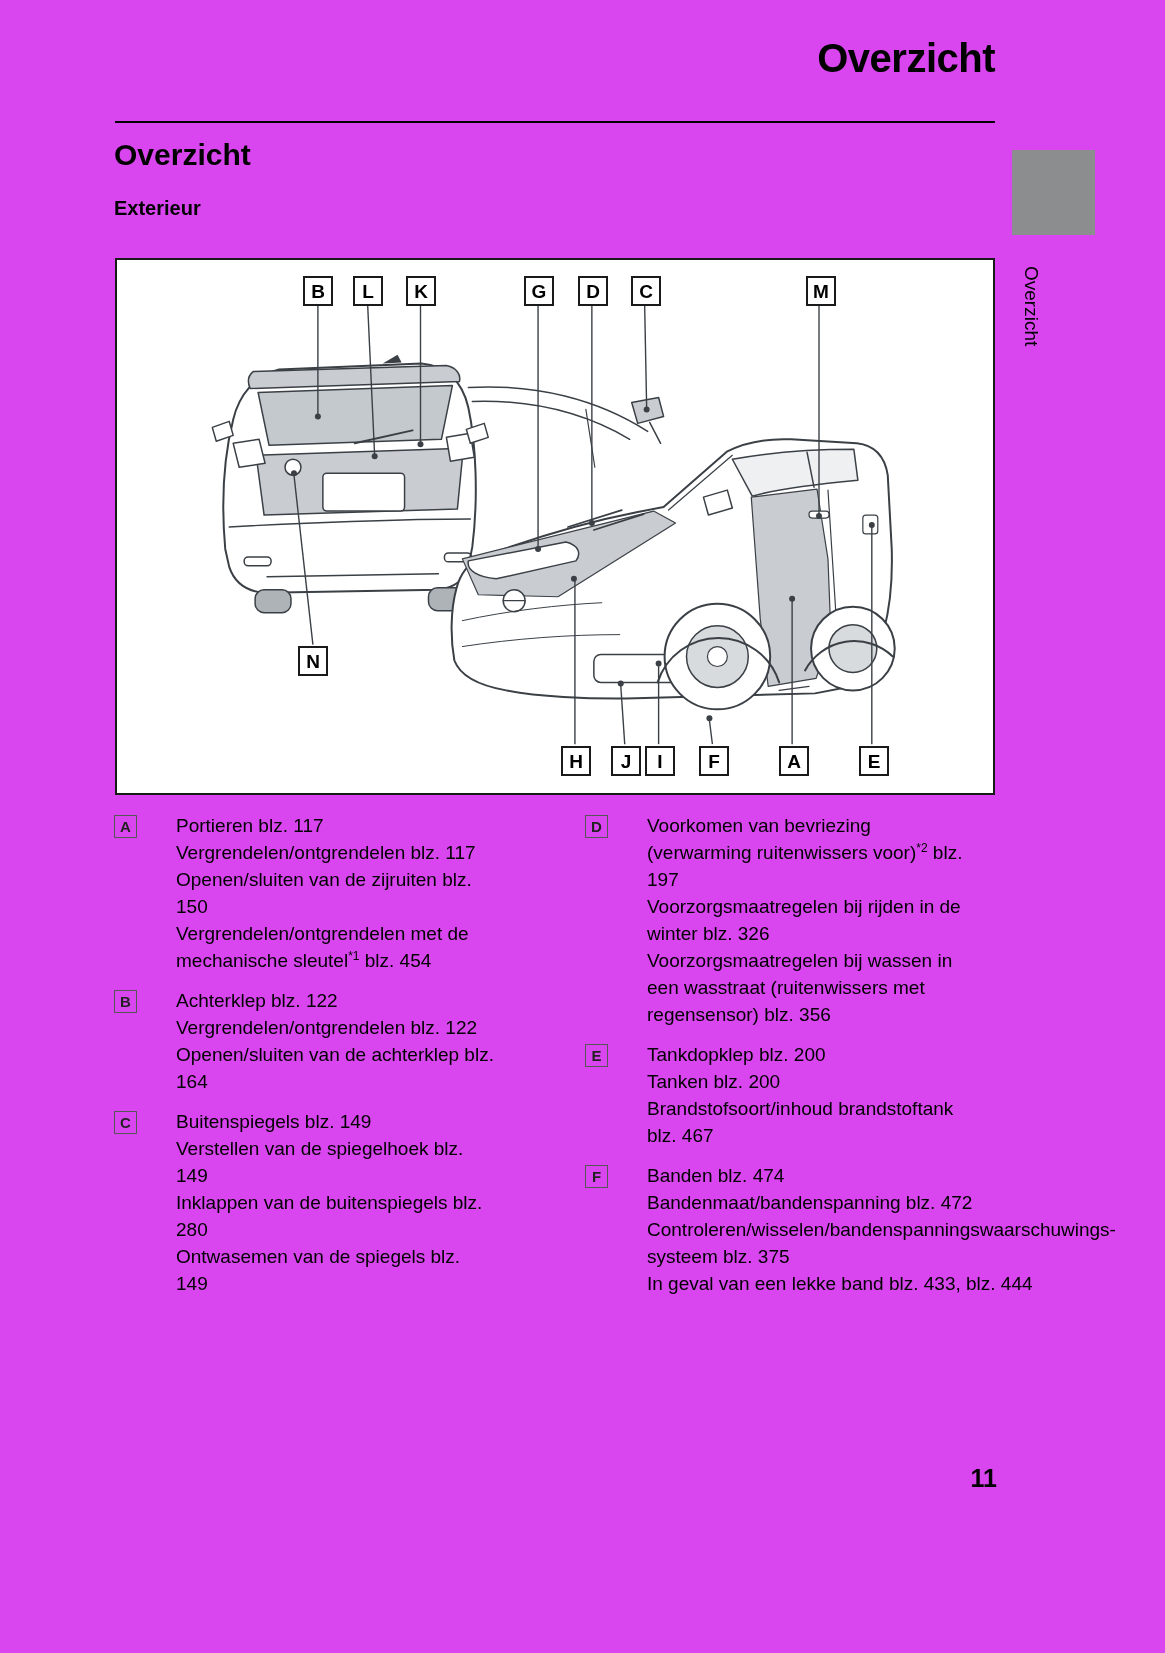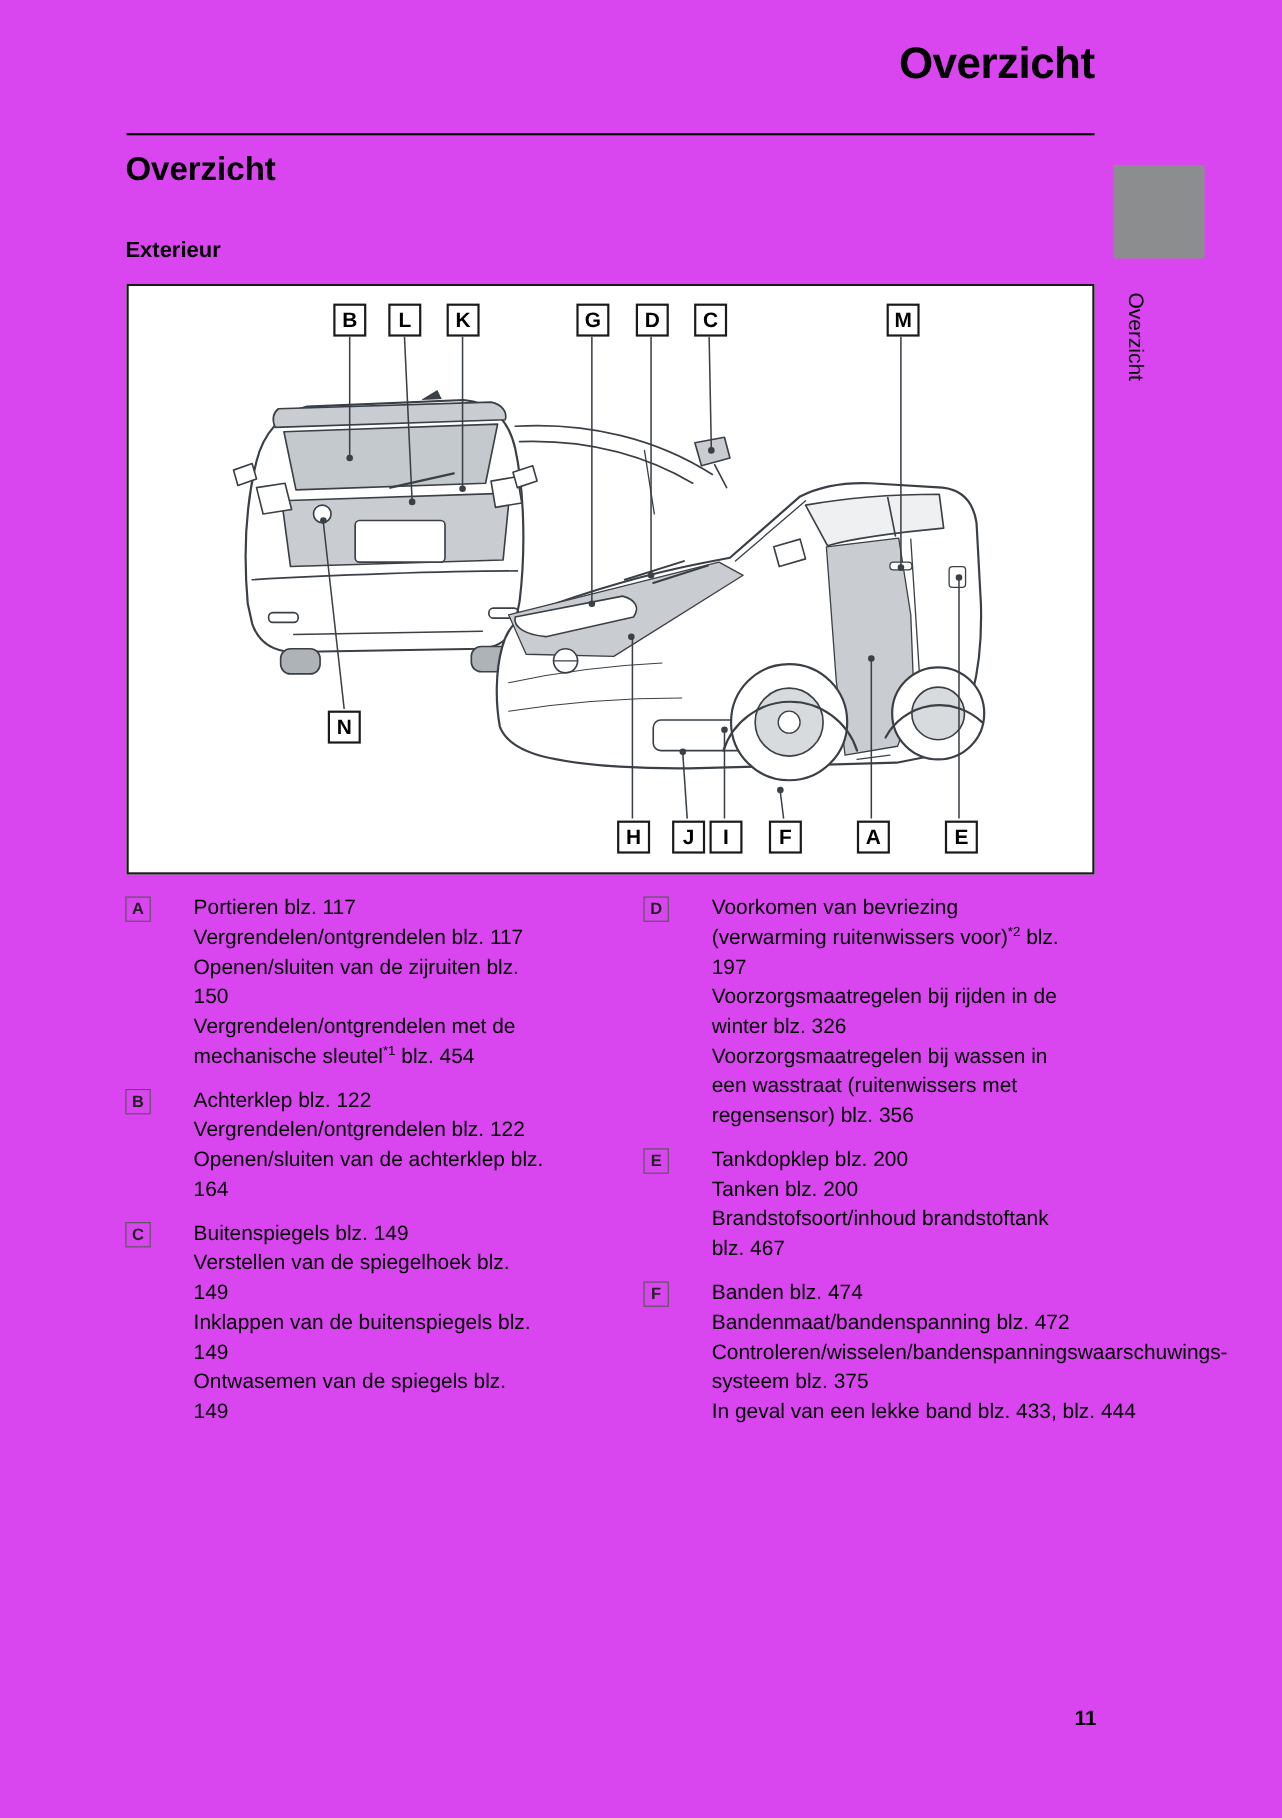--- a/index.html
+++ b/index.html
@@ -27,21 +27,21 @@
   .side-tab-label {
     position: absolute; left: 1020px; top: 266px;
     writing-mode: vertical-rl; font-size: 19px; color: #000;
   }
   .section-title {
     position: absolute; left: 114px; top: 138px;
     font-size: 30px; font-weight: bold;
   }
   .subsection-title {
     position: absolute; left: 114px; top: 197px;
-    font-size: 20px; font-weight: bold; margin-top: 20px;
+    font-size: 20px; font-weight: bold;
   }
   .diagram {
     position: absolute; left: 115px; top: 258px;
     width: 880px; height: 537px;
     border: 2px solid #1a1a1a; background: #fff;
   }
   .diagram svg { position: absolute; inset: 0; width: 100%; height: 100%; }
   .callout {
     position: absolute; width: 30px; height: 30px;
     border: 2px solid #1a1a1a; background: #fff;
@@ -58,22 +58,22 @@
   .keybox {
     flex: 0 0 auto; width: 23px; height: 23px;
     border: 1.5px solid #555; color: #222;
     display: flex; align-items: center; justify-content: center;
     font-size: 15px; font-weight: bold; margin: 3px 13px 0 0;
   }
   .entries { flex: 1; font-size: 19px; line-height: 27px; overflow-wrap: break-word; margin-left: 26px; }
   .entries p { margin: 0; }
   sup { font-size: 12px; line-height: 0; vertical-align: super; }
   .page-number {
-    position: absolute; right: 168px; top: 1552px;
-    font-size: 19px; font-weight: bold;
+    position: absolute; right: 168px; top: 1464px;
+    font-size: 25px; font-weight: bold;
   }
 </style>
 </head>
 <body>
 
 <div class="page">
 
   <div class="header-title">Overzicht</div>
   <div class="header-rule"></div>
 
@@ -209,21 +209,21 @@
           <p>Achterklep blz. 122</p>
           <p>Vergrendelen/ontgrendelen blz. 122</p>
           <p>Openen/sluiten van de achterklep blz. 164</p>
         </div>
       </div>
       <div class="item">
         <span class="keybox">C</span>
         <div class="entries">
           <p>Buitenspiegels blz. 149</p>
           <p>Verstellen van de spiegelhoek blz. 149</p>
-          <p>Inklappen van de buitenspiegels blz. 149</p>
+          <p>Inklappen van de buitenspiegels blz. 280</p>
           <p>Ontwasemen van de spiegels blz. 149</p>
         </div>
       </div>
     </div>
     <div class="col col-right">
       <div class="item">
         <span class="keybox">D</span>
         <div class="entries">
           <p>Voorkomen van bevriezing (verwarming ruitenwissers voor)<sup>*2</sup> blz. 197</p>
           <p>Voorzorgsmaatregelen bij rijden in de winter blz. 326</p>

